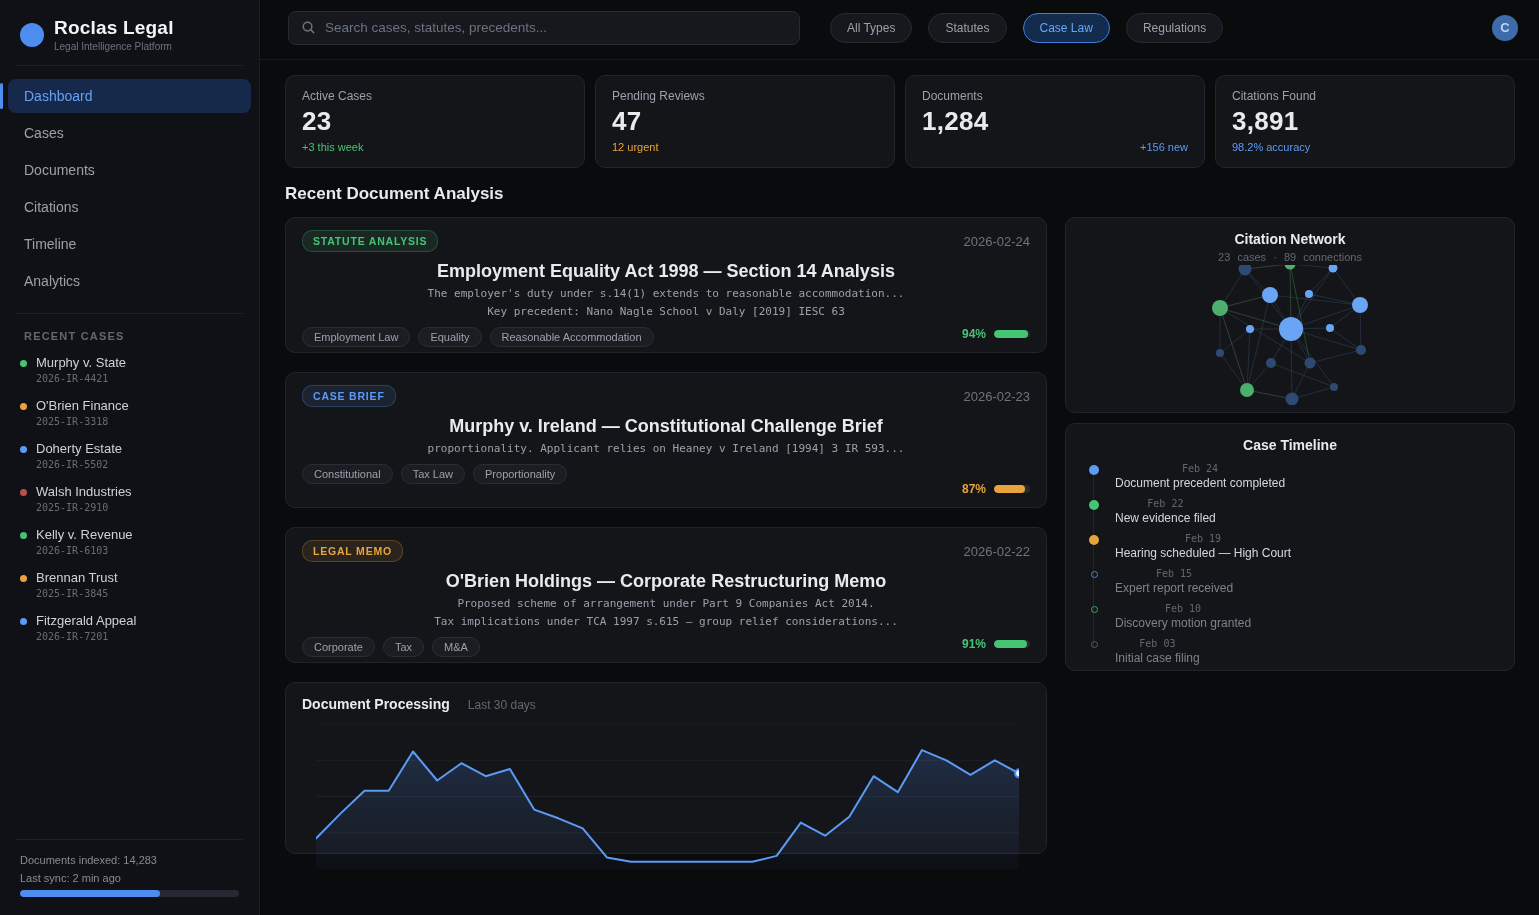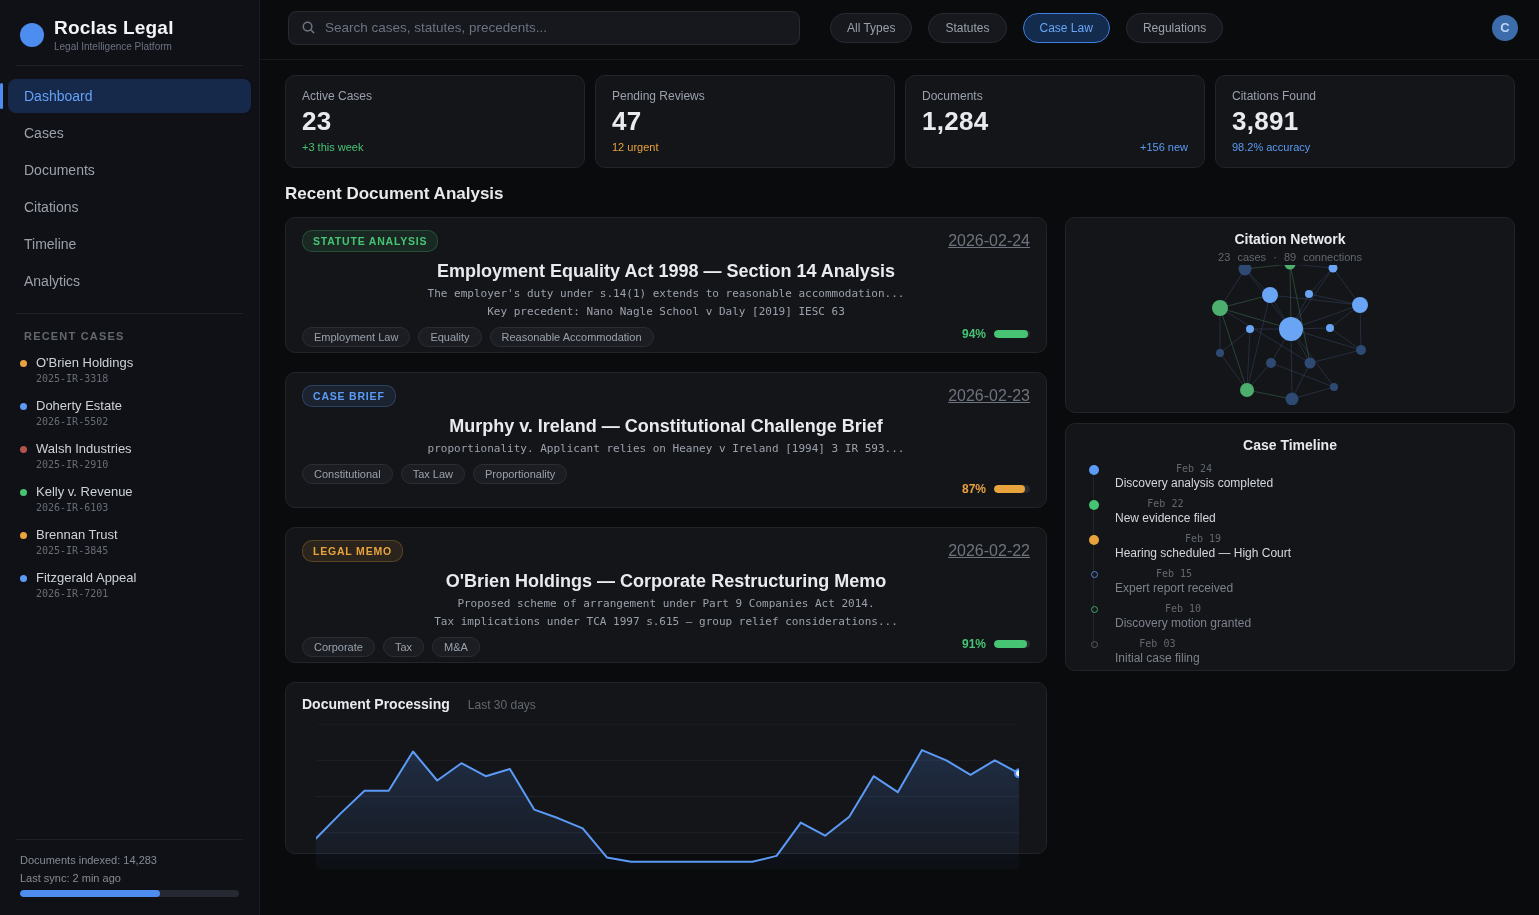--- a/index.html
+++ b/index.html
@@ -60,21 +60,21 @@
   .section-title { font-size:17px; font-weight:bold; color:#e7e9ec; margin:16px 0 13px; }
   .columns { display:flex; gap:18px; }
   .col-left { width:762px; }
   .col-right { width:450px; }
   .card { background:#141519; border:1px solid #22242b; border-radius:10px;text-align:center; }
 
   
   .doc-card { position:relative; height:136px; padding:12px 16px; margin-bottom:19px; cursor:pointer; }
   .doc-head { display:flex; align-items:center; justify-content:space-between; }
   .badge { font-size:10.5px; font-weight:bold; letter-spacing:.8px; padding:4px 10px; border-radius:10px; }
-  .doc-date { font-size:16px; color:#6e747d;text-decoration:underline; }
+  .doc-date { font-size:13px; color:#6e747d; }
   .doc-title { font-size:18px; font-weight:bold; color:#e8eaed; margin-top:9px; }
   .doc-line { font-family:"DejaVu Sans Mono", monospace; font-size:11px; color:#9aa1ab; margin-top:5px;
               white-space:nowrap; overflow:hidden; }
   .doc-tags { display:flex; gap:8px; margin-top:9px; }
   .tag { font-size:11px; color:#9aa1ab; background:#1b1d23; border:1px solid #2a2d34; border-radius:11px;
          padding:3px 11px; cursor:pointer; }
   .doc-progress { position:absolute; right:16px; bottom:11px; display:flex; align-items:center; gap:8px; }
   .doc-pct { font-size:12px; font-weight:bold; }
   .doc-bar { width:36px; height:8px; border-radius:4px; background:#272a31; overflow:hidden; }
   .doc-fill { height:100%; border-radius:4px; }
@@ -123,23 +123,30 @@
         <div class="nav-item">Cases</div>
         <div class="nav-item">Documents</div>
         <div class="nav-item">Citations</div>
         <div class="nav-item">Timeline</div>
         <div class="nav-item">Analytics</div>
       </nav>
     <div class="divider"></div>
     <div class="recent-label">RECENT CASES</div>
     <div id="cases">
         <div class="case-item">
+          <span class="case-dot" style="background: rgb(70, 196, 116);"></span>
+          <div>
+            <div class="case-name">Murphy v. State</div>
+            <div class="case-id mono">2026-IR-4421</div>
+          </div>
+        </div>
+        <div class="case-item">
           <span class="case-dot" style="background: rgb(232, 163, 61);"></span>
           <div>
-            <div class="case-name">O'Brien Holdings</div>
+            <div class="case-name">O'Brien Finance</div>
             <div class="case-id mono">2025-IR-3318</div>
           </div>
         </div>
         <div class="case-item">
           <span class="case-dot" style="background: rgb(91, 155, 245);"></span>
           <div>
             <div class="case-name">Doherty Estate</div>
             <div class="case-id mono">2026-IR-5502</div>
           </div>
         </div>
@@ -380,21 +387,21 @@
 
         <section class="card tl-card">
           <div class="card-title">Case Timeline</div>
           <div class="timeline" id="timeline">
               <div class="tl-row">
                 <div class="tl-dot-col">
                   <span class="tl-dot filled" style="background: rgb(91, 155, 245);"></span>
                 </div>
                 <div>
                   <div class="tl-date">Feb 24</div>
-                  <div class="tl-label" style="color: rgb(211, 215, 221);">Discovery analysis completed</div>
+                  <div class="tl-label" style="color: rgb(211, 215, 221);">Document precedent completed</div>
                 </div>
               </div>
               <div class="tl-row">
                 <div class="tl-dot-col">
                   <span class="tl-dot filled" style="background: rgb(70, 196, 116);"></span>
                 </div>
                 <div>
                   <div class="tl-date">Feb 22</div>
                   <div class="tl-label" style="color: rgb(211, 215, 221);">New evidence filed</div>
                 </div>

